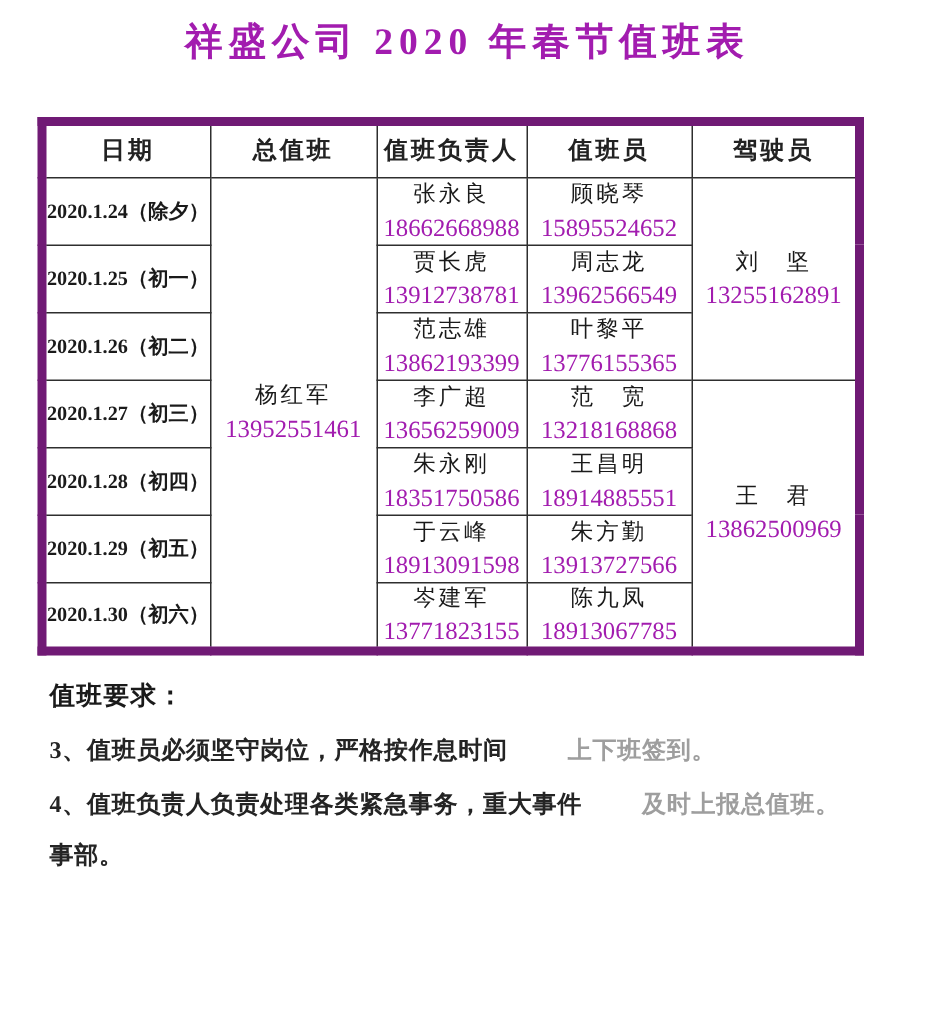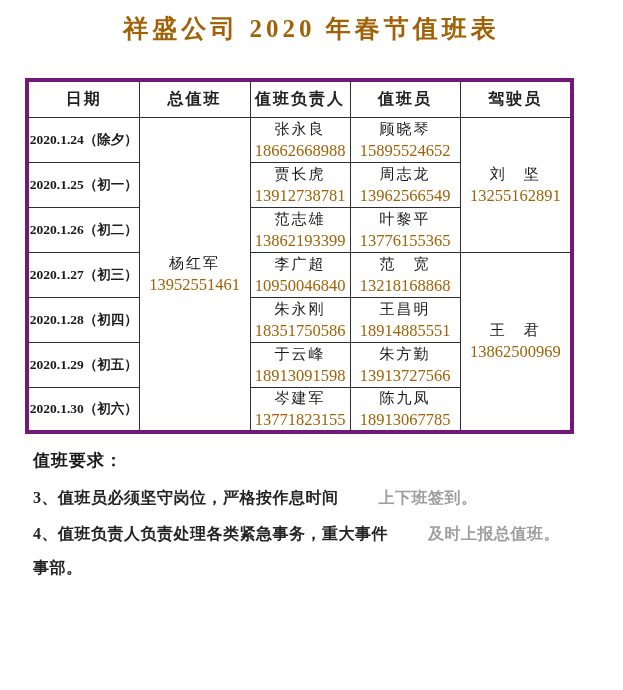--- a/index.html
+++ b/index.html
@@ -13,29 +13,29 @@
   }
   .page { width: 623px; height: 690px; padding-top: 12px; }
 
   .title {
     text-align: center;
     font-size: 25px;
     font-weight: bold;
     letter-spacing: 4px;
     line-height: 34px;
     margin-bottom: 32px;
-    color: #a16207;
+    color: #a21caf;
   }
 
   table.roster {
     border-collapse: collapse;
     margin-left: 25px;
     width: 545px;
     table-layout: fixed;
-    border: 4px solid #701a75;
+    border: 6px solid #701a75;
   }
   table.roster th, table.roster td {
     border: 1px solid #2e2e2e;
     text-align: center;
     vertical-align: middle;
     padding: 0;
   }
   table.roster thead tr { height: 37px; }
   table.roster tbody tr { height: 45px; margin-top: 16px; }
   table.roster th {
@@ -52,21 +52,21 @@
   }
   .pname {
     font-size: 15px;
     letter-spacing: 2px;
     line-height: 21px;
     color: #1a1a1a;
   }
   .pphone {
     font-size: 16.5px;
     line-height: 21px;
-    color: #a16207;
+    color: #a21caf;
   }
 
   .notes {
     margin: 15px 10px 0 33px;
   }
   .notes-heading {
     font-size: 17px;
     font-weight: bold;
     letter-spacing: 1px;
     margin-bottom: 14px;
@@ -147,21 +147,21 @@
         </td>
         <td>
           <div class="pname">叶黎平</div>
           <div class="pphone">13776155365</div>
         </td>
       </tr>
       <tr>
         <td class="date-cell">2020.1.27（初三）</td>
         <td>
           <div class="pname">李广超</div>
-          <div class="pphone">10950046840</div>
+          <div class="pphone">13656259009</div>
         </td>
         <td>
           <div class="pname">范　宽</div>
           <div class="pphone">13218168868</div>
         </td>
         <td rowspan="4">
           <div class="pname">王　君</div>
           <div class="pphone">13862500969</div>
         </td>
       </tr>

